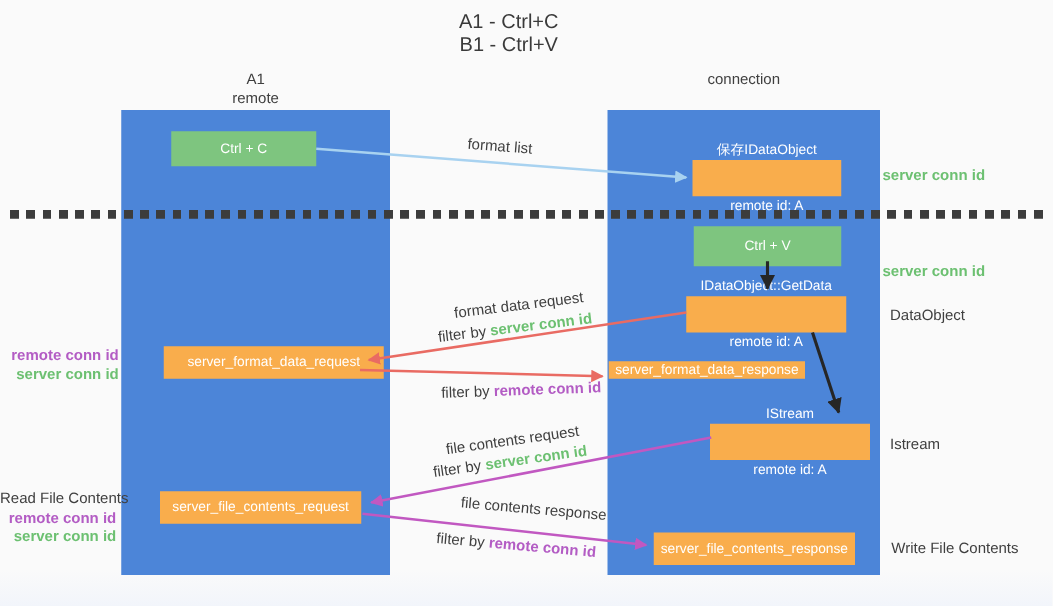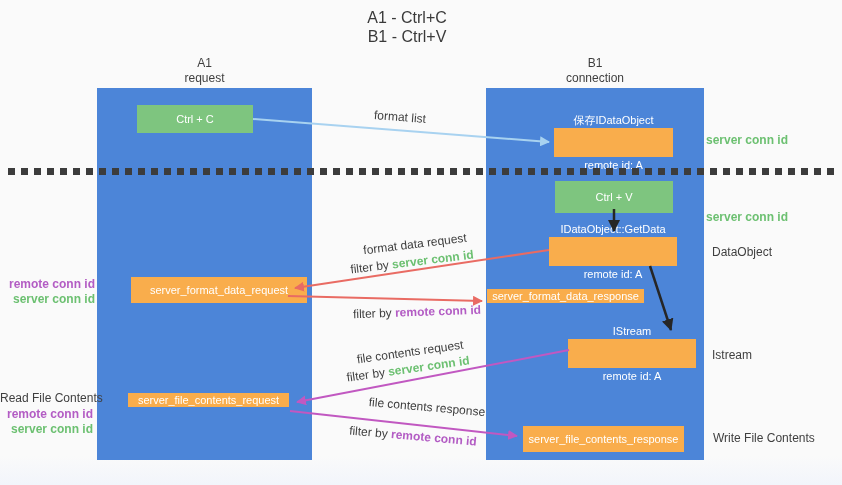--- a/index.html
+++ b/index.html
@@ -35,24 +35,23 @@
 
 <div class="stage">
 
   <div class="abs title">
     <div>A1 - Ctrl+C</div>
     <div>B1 - Ctrl+V</div>
   </div>
 
   <div class="abs col-header" style="left:97px;top:56px;width:215px;">
     <div>A1</div>
-    <div>request</div>
+    <div>remote</div>
   </div>
   <div class="abs col-header" style="left:486px;top:56px;width:218px;">
-    <div>B1</div>
     <div>connection</div>
   </div>
 
   <div class="abs col" style="left:97px;top:88px;width:215px;height:372px;"></div>
   <div class="abs col" style="left:486px;top:88px;width:218px;height:372px;"></div>
 
   <div class="abs dotted"></div>
 
   <div class="abs box green-box" style="left:137px;top:105px;width:116px;height:28px;">
     <div>Ctrl + C</div>
@@ -78,21 +77,21 @@
 
   <div class="abs box orange-box" style="left:487px;top:289px;width:157px;height:14px;">
     <div>server_format_data_response</div>
   </div>
 
   <div class="abs box orange-box" style="left:568px;top:339px;width:128px;height:29px;">
     <div>IStream</div>
     <div>remote id: A</div>
   </div>
 
-  <div class="abs box orange-box" style="left:128px;top:393px;width:161px;height:14px;">
+  <div class="abs box orange-box" style="left:128px;top:393px;width:161px;height:26px;">
     <div>server_file_contents_request</div>
   </div>
 
   <div class="abs box orange-box" style="left:523px;top:426px;width:161px;height:26px;">
     <div>server_file_contents_response</div>
   </div>
 
   <div class="abs side-label green-text" style="left:706px;top:133px;">server conn id</div>
   <div class="abs side-label green-text" style="left:706px;top:210px;">server conn id</div>
   <div class="abs side-label dark-text" style="left:712px;top:245px;">DataObject</div>

